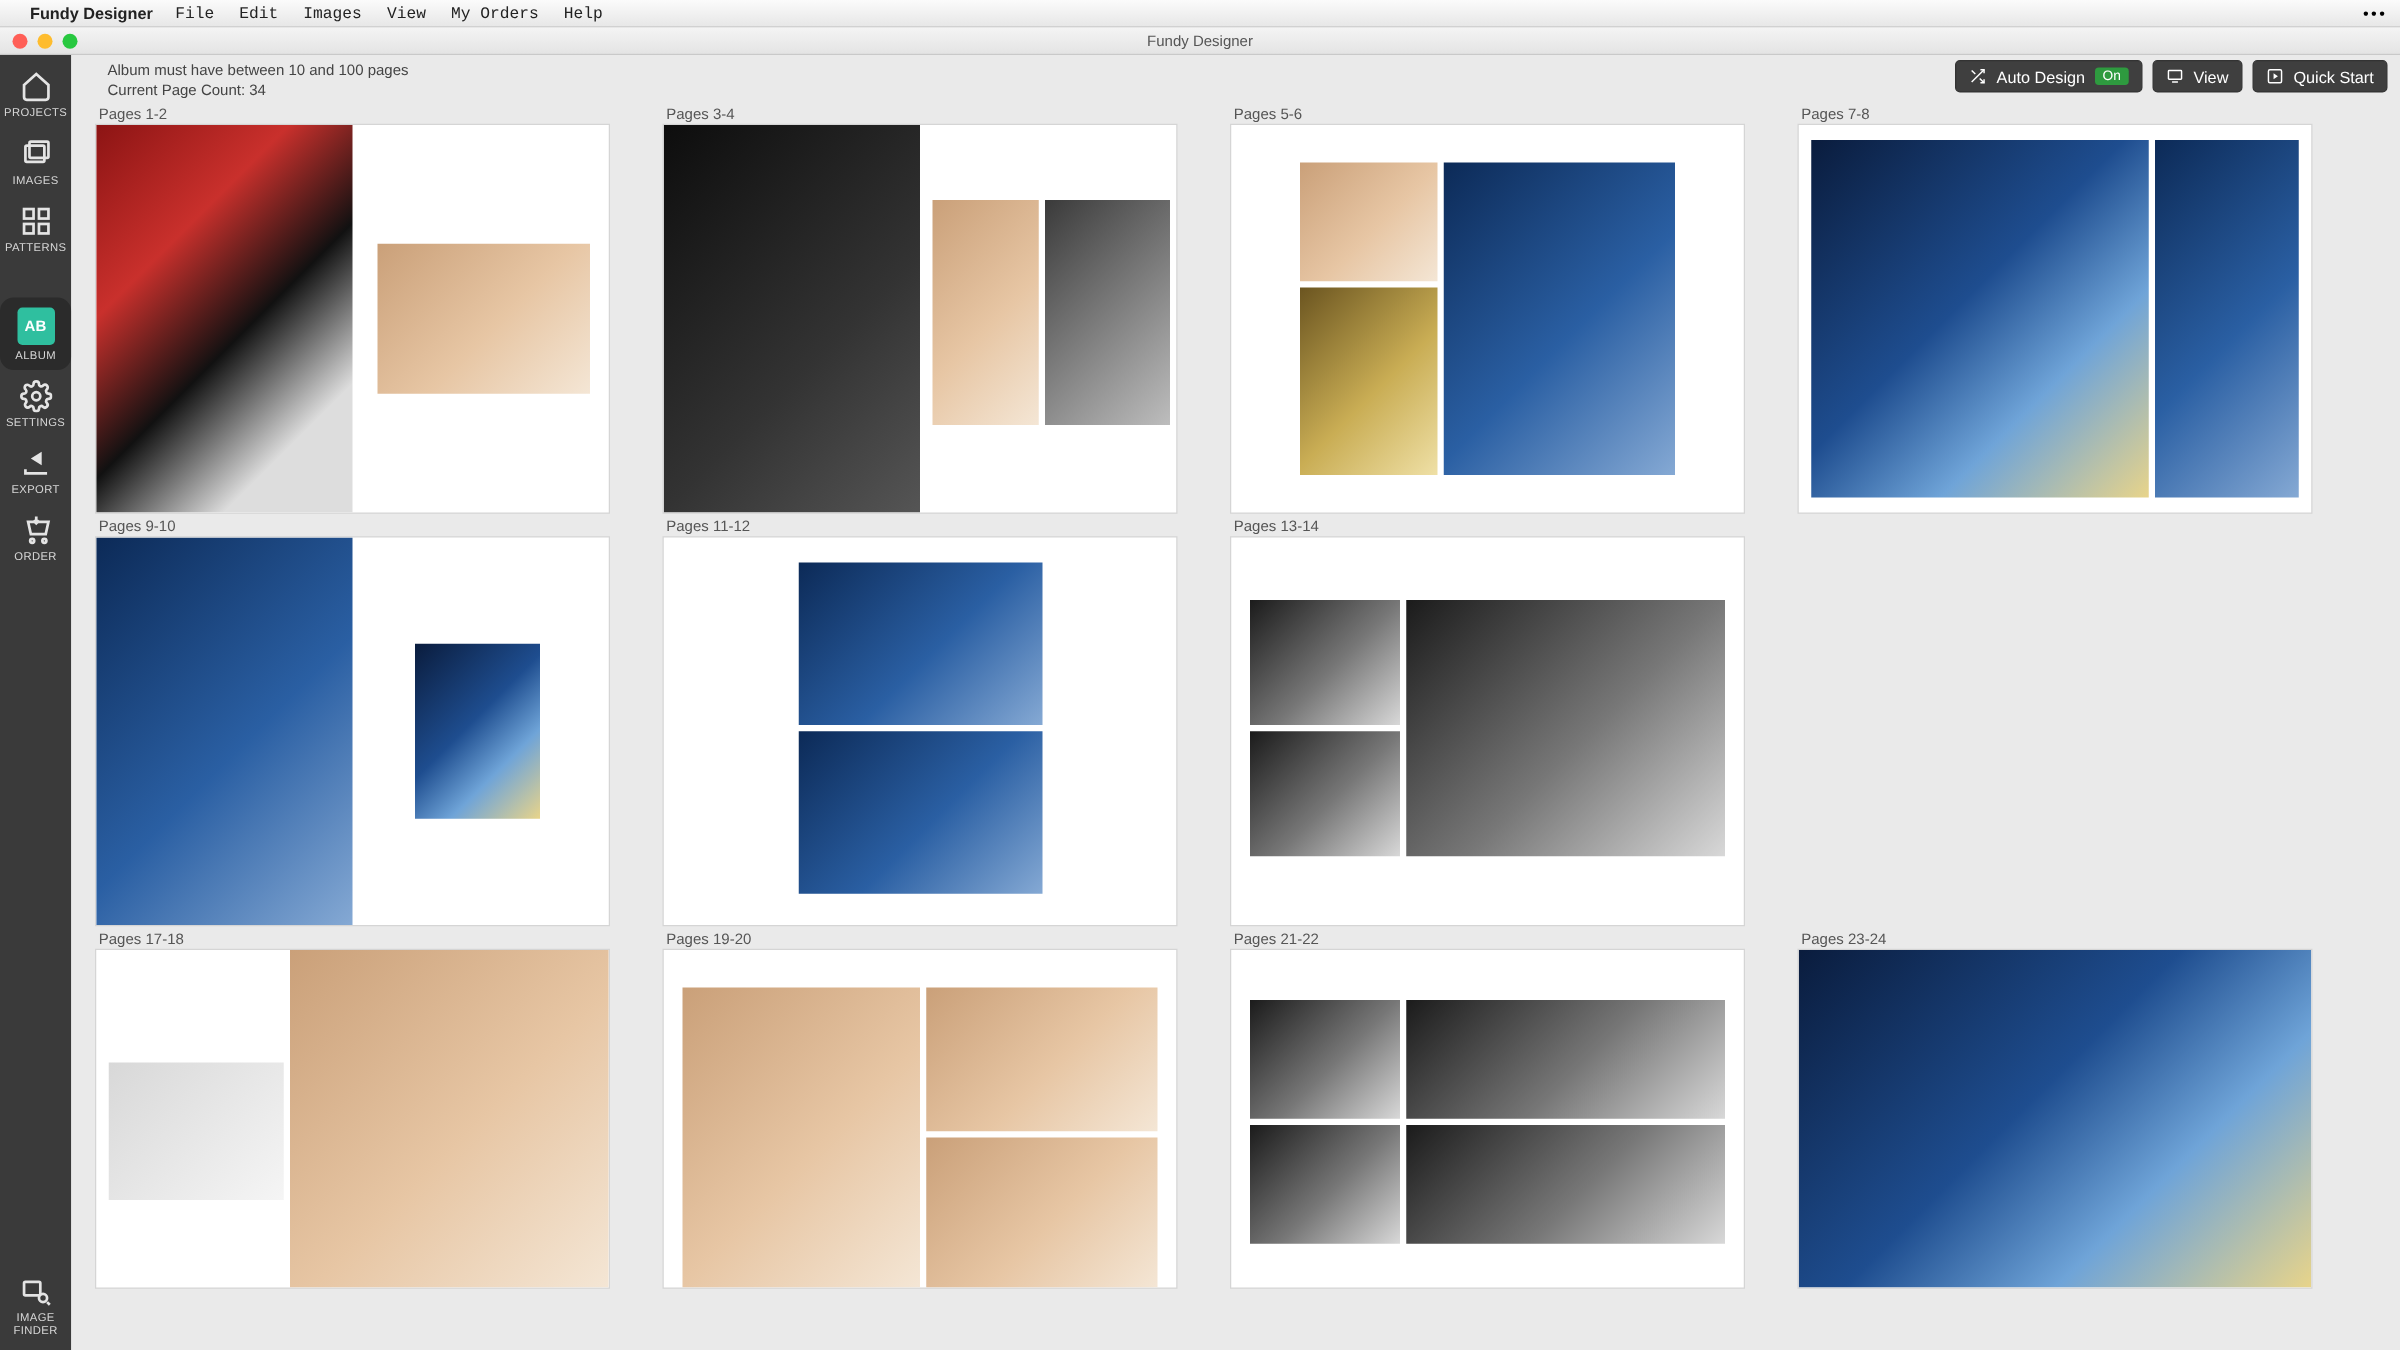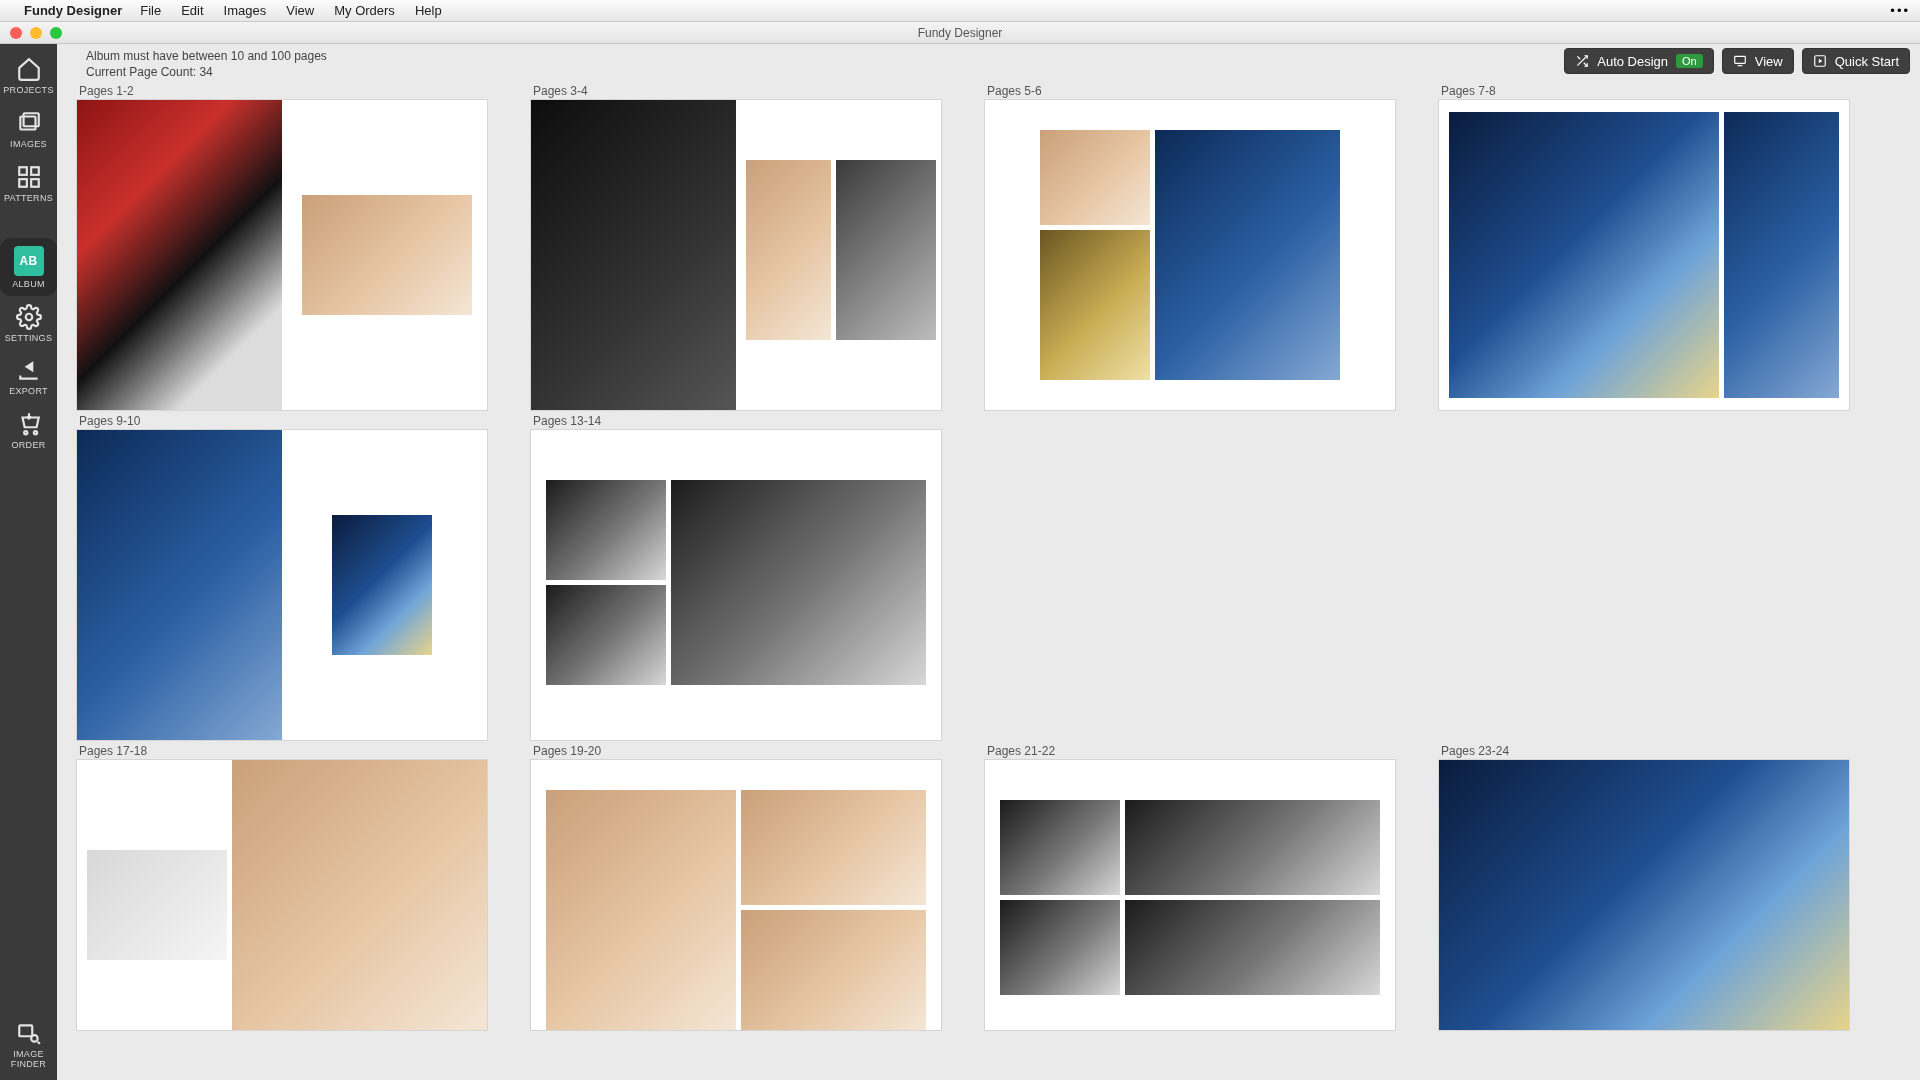--- a/index.html
+++ b/index.html
@@ -2,21 +2,21 @@
 <html><head>
 <meta charset="utf-8">
 <style>
   * { margin: 0; padding: 0; box-sizing: border-box; font-family: -apple-system, "Helvetica Neue", Arial, sans-serif; }
   html, body { width: 1920px; height: 1080px; overflow: hidden; background: #eaeaea; }
 
   
   .menubar { height: 22px; background: linear-gradient(#fbfbfb,#e7e7e7); border-bottom: 1px solid #c9c9c9; display: flex; align-items: center; padding: 0 10px; font-size: 13px; color: #222; }
   .menubar .apple { margin-right: 14px; }
   .menubar .appname { font-weight: 600; margin-right: 18px; }
-  .menubar .mi { margin-right: 20px; cursor: default; }
+  .menubar .mi { margin-right: 20px; cursor: default; font-family: Liberation Mono, monospace; }
   .menubar .right-dots { margin-left: auto; letter-spacing: 2px; color:#000;}
 
   
   .titlebar { height: 22px; background: linear-gradient(#f4f4f4,#e4e4e4); border-bottom: 1px solid #c9c9c9; display:flex; align-items:center; font-size: 12px; color:#555; }
   .traffic { display:flex; gap:8px; padding-left:10px; }
   .traffic span { width:12px; height:12px; border-radius:50%; display:inline-block; }
   .tl-close{background:#ff5f57;} .tl-min{background:#febc2e;} .tl-max{background:#28c840;}
   .titlebar .doc-title { position:absolute; left:0; right:0; text-align:center; pointer-events:none; }
 
   
@@ -253,20 +253,27 @@
 
       <div class="row">
         <div class="cell">
           <div class="plabel">Pages 9-10</div>
           <div class="spread">
             <div class="ph blue" style="left:0;top:0;width:205px;height:310px"></div>
             <div class="ph venue" style="left:255px;top:85px;width:100px;height:140px"></div>
           </div>
         </div>
         <div class="cell">
+          <div class="plabel">Pages 11-12</div>
+          <div class="spread">
+            <div class="ph blue" style="left:108px;top:20px;width:195px;height:130px"></div>
+            <div class="ph blue" style="left:108px;top:155px;width:195px;height:130px"></div>
+          </div>
+        </div>
+        <div class="cell">
           <div class="plabel">Pages 13-14</div>
           <div class="spread">
             <div class="ph bw" style="left:15px;top:50px;width:120px;height:100px"></div>
             <div class="ph bw" style="left:15px;top:155px;width:120px;height:100px"></div>
             <div class="ph bw" style="left:140px;top:50px;width:255px;height:205px"></div>
           </div>
         </div>
       </div>
 
       <div class="row short">

